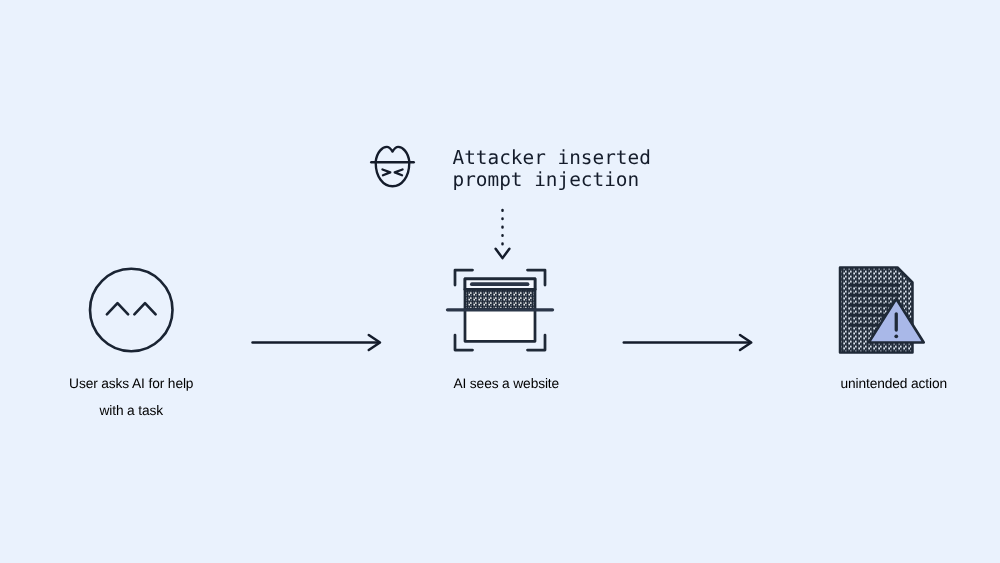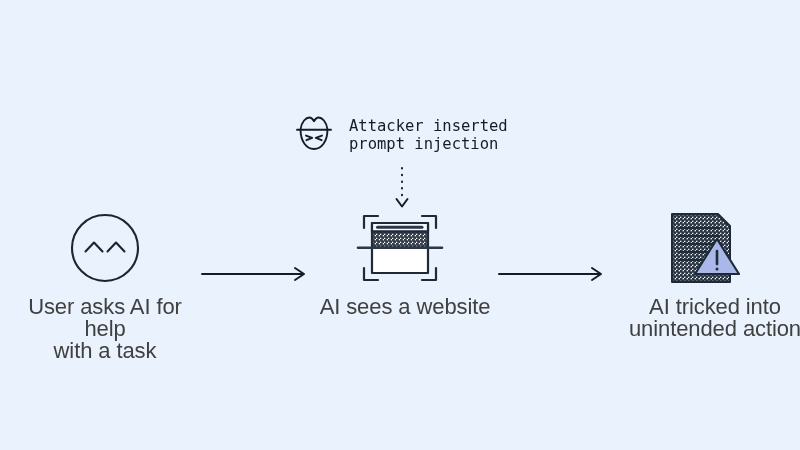--- a/index.html
+++ b/index.html
@@ -23,21 +23,21 @@
     height: 450px;
   }
 
   
   .attacker-callout {
     position: absolute;
     left: 292px;
     top: 113px;
     display: flex;
     align-items: center;
-    gap: 13px;
+    gap: 26px;
   }
   .attacker-icon {
     width: 44px;
     height: 44px;
     flex: 0 0 auto;
   }
   .attacker-text {
     font-family: "DejaVu Sans Mono", "Liberation Mono", monospace;
     font-size: 15.5px;
     line-height: 18px;
@@ -83,24 +83,24 @@
     width: 110px;
     height: 18px;
   }
   .flow-arrow-1 { left: 200px; }
   .flow-arrow-2 { left: 497px; }
 
   
   .caption {
     position: absolute;
     text-align: center;
-    font-size: 22px;
+    font-size: 11px;
     line-height: 22px;
     font-weight: 400;
-    color: #404040;
+    color: #000000;
     letter-spacing: -0.1px;
   }
   .caption-1 { left: 5px;   top: 296px; width: 200px; }
   .caption-2 { left: 305px; top: 296px; width: 200px; text-align: center; }
   .caption-3 { left: 615px; top: 296px; width: 200px; }
   .caption .line2 { display: block; }
 </style>
 </head>
 <body>
 
@@ -214,17 +214,16 @@
   <div class="caption caption-1">
     <span>User asks AI for help</span>
     <span class="line2">with a task</span>
   </div>
 
   <div class="caption caption-2">
     <span>AI sees a website</span>
   </div>
 
   <div class="caption caption-3">
-    <span>AI tricked into</span>
     <span class="line2">unintended action</span>
   </div>
 
 </div>
 
 </body></html>

